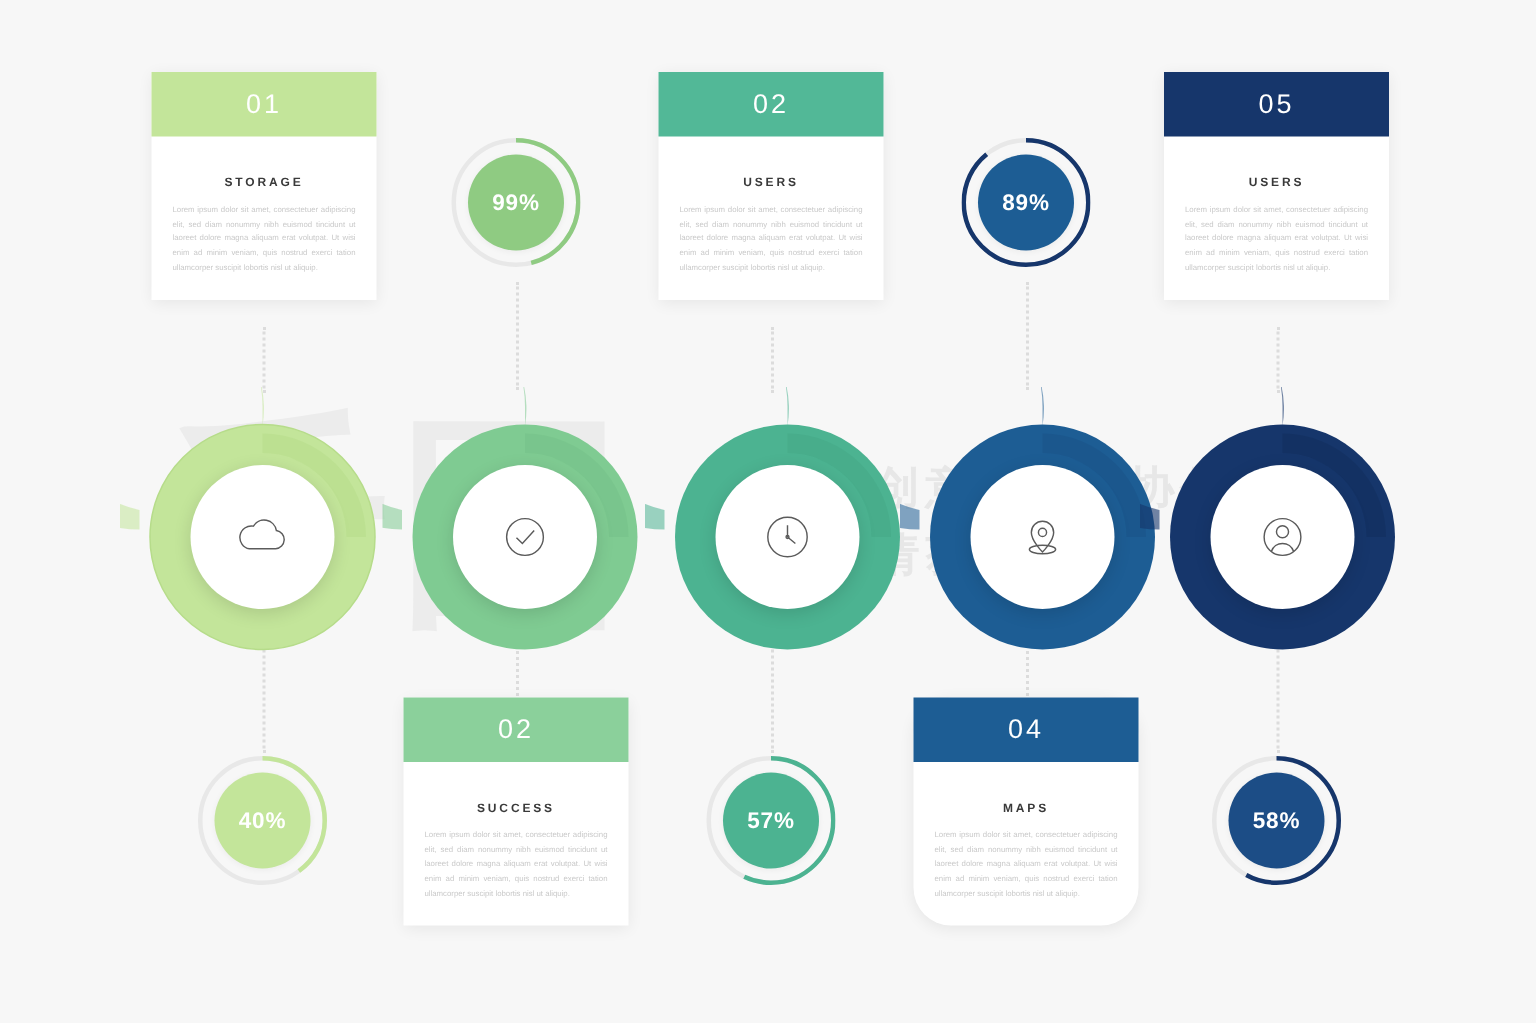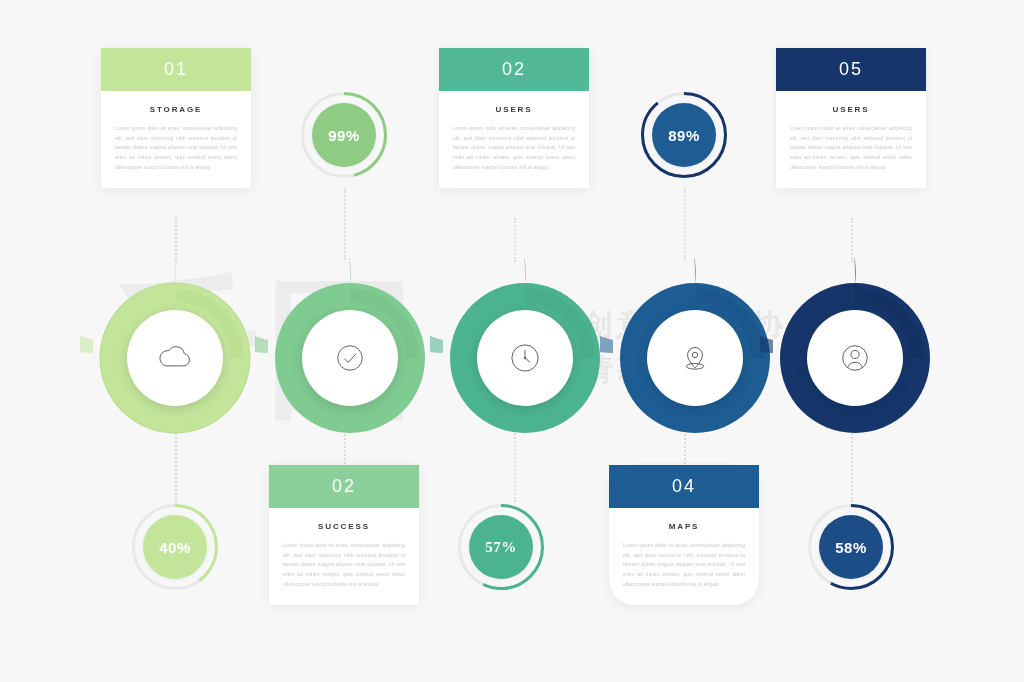--- a/index.html
+++ b/index.html
@@ -23,21 +23,21 @@
   }
   .card-head {
     height:43px; display:flex; align-items:center; justify-content:center;
   }
   .card-num {
     font-size:18px; font-weight:400; color:#ffffff; letter-spacing:2px;
   }
   .card-body { padding:14px 14px 16px; }
   .card-title {
     font-size:8px; font-weight:700; letter-spacing:1.9px;
-    color:#3a3a3a; text-align:center; margin-bottom:10px;
+    color:#3a3a3a; text-align:center; margin-bottom:10px;margin-top:12px;
   }
   .card-text {
     font-size:5.2px; line-height:1.85; color:#c9c9c9;
     text-align:justify; filter:blur(0.35px);
   }
 
   
   .gauge { position:absolute; width:86px; height:86px; }
   .gauge .track {
     position:absolute; inset:0; border-radius:50%;
@@ -220,21 +220,21 @@
   <div class="gauge" style="left:132px; top:504px;">
     <div class="track"></div>
     <svg class="arc" viewBox="0 0 86 86">
       <circle cx="43" cy="43" r="41.5" fill="none" stroke="#c3e59a" stroke-width="3" stroke-dasharray="104.3 276.3" stroke-linecap="butt" transform="rotate(-90 43 43)"></circle>
     </svg>
     <div class="disc" style="background:#c3e59a;">
       <span class="pct">40%</span>
     </div>
   </div>
 
-  <div class="gauge" style="left:458px; top:504px;font-family:Liberation Serif, serif;">
+  <div class="gauge" style="left:471px; top:504px;">
     <div class="track"></div>
     <svg class="arc" viewBox="0 0 86 86">
       <circle cx="43" cy="43" r="41.5" fill="none" stroke="#4cb391" stroke-width="3" stroke-dasharray="148.6 232.0" stroke-linecap="butt" transform="rotate(-90 43 43)"></circle>
     </svg>
     <div class="disc" style="background:#4cb391;">
       <span class="pct">57%</span>
     </div>
   </div>
 
   <div class="gauge" style="left:808px; top:504px;text-align:center;">

